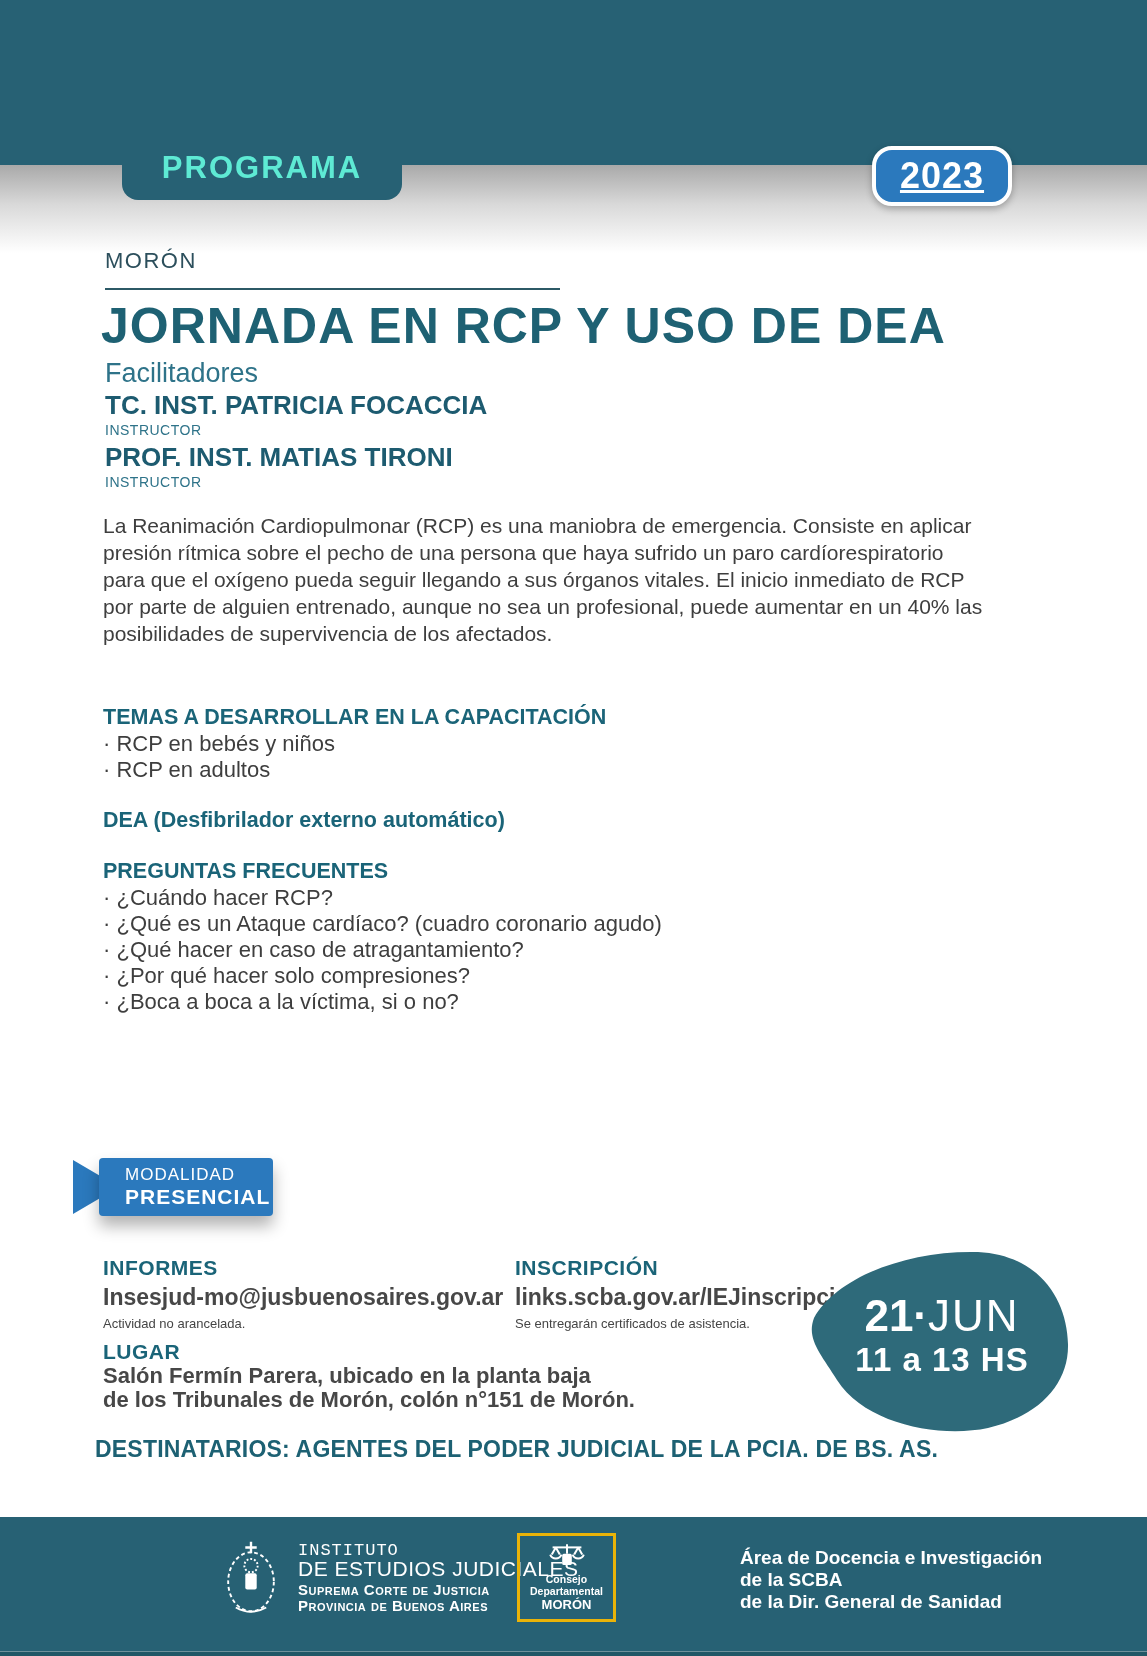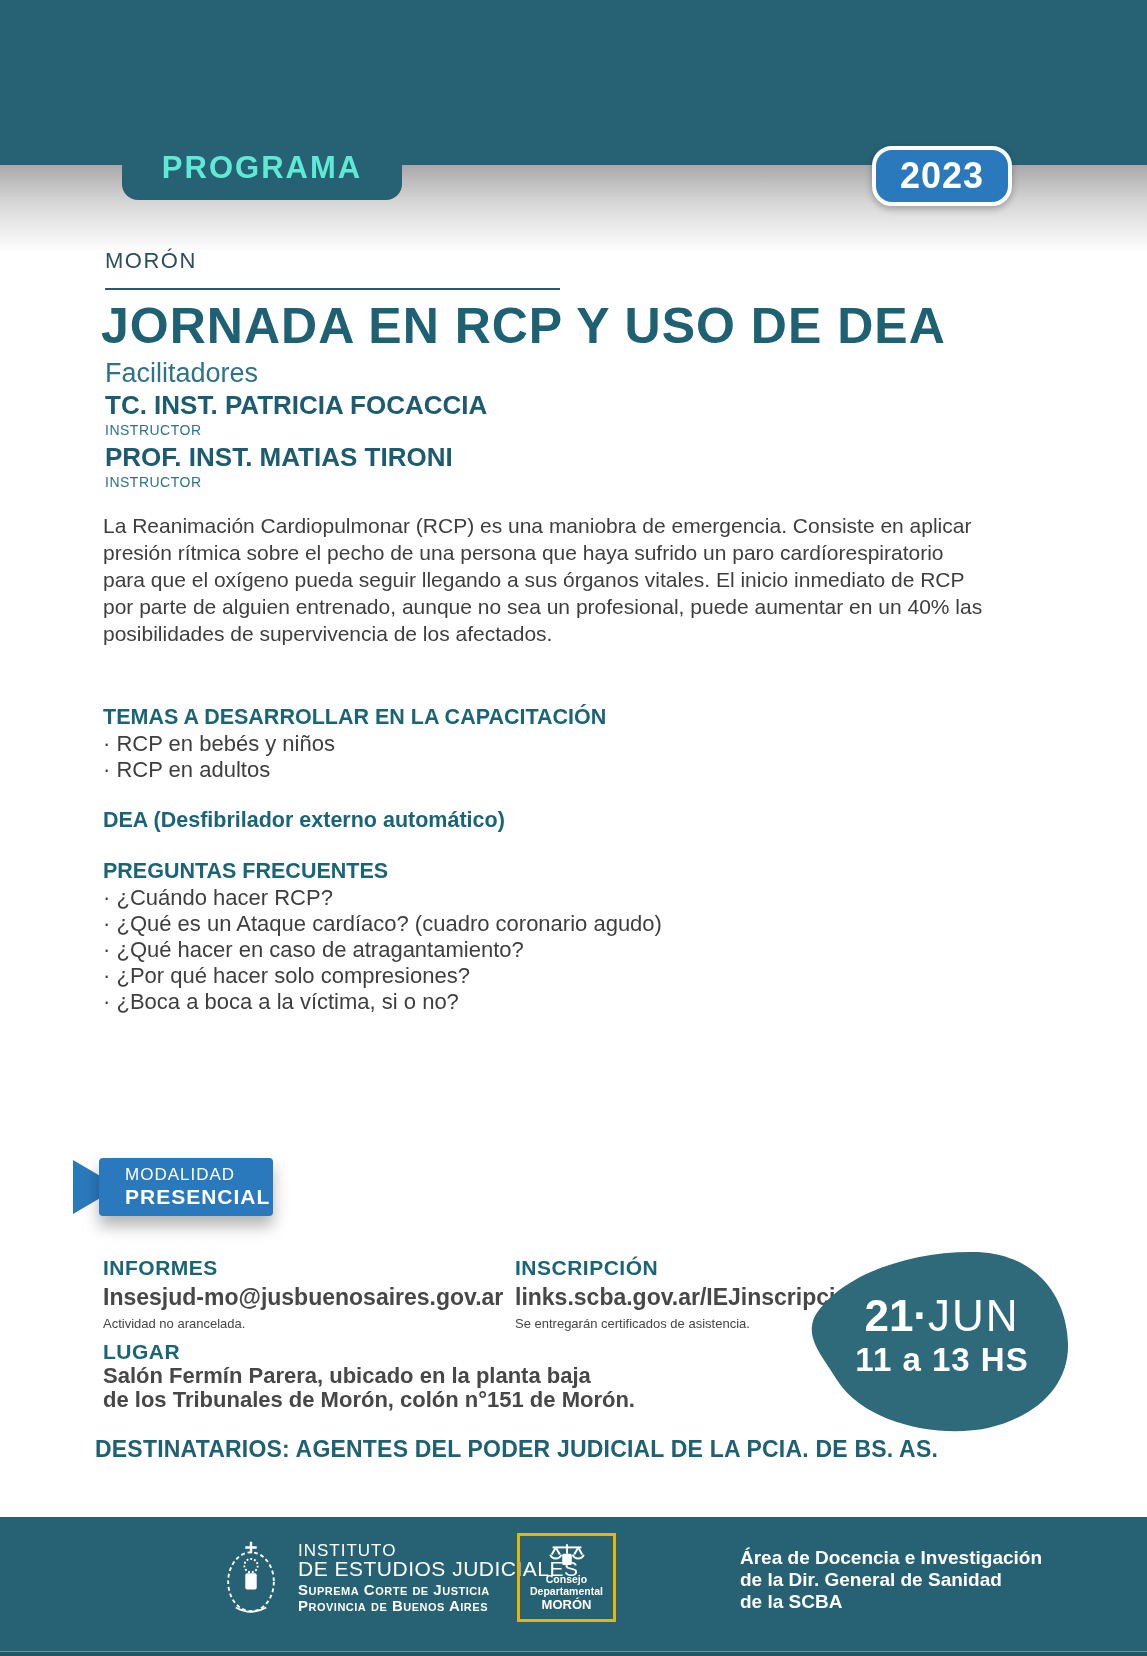--- a/index.html
+++ b/index.html
@@ -16,21 +16,21 @@
     position:absolute; left:122px; top:120px; width:280px; height:80px;
     background:#276174; border-radius:0 0 16px 16px;
     display:flex; align-items:flex-end; justify-content:center; padding-bottom:14px;
     color:#5eead4; font-size:31px; font-weight:bold; letter-spacing:2px;
   }
   .year-badge {
     position:absolute; left:872px; top:146px; width:140px; height:60px;
     background:#2b79bd; border:4px solid #ffffff; border-radius:20px;
     box-shadow:0 3px 7px rgba(0,0,0,.28);
     display:flex; align-items:center; justify-content:center;
-    color:#ffffff; font-size:36px; font-weight:bold; letter-spacing:1px;
+    color:#ffffff; font-size:36px; font-weight:bold; letter-spacing:1px;text-decoration:underline;
   }
   
   .moron { position:absolute; left:105px; top:248px; font-size:22px; letter-spacing:1.5px; color:#2c4f5c; }
   .moron-line { position:absolute; left:105px; top:288px; width:455px; height:2px; background:#2c5966; }
   .main-title { position:absolute; left:101px; top:297px; font-size:50px; font-weight:bold;
     letter-spacing:1px; color:#1e6173; white-space:nowrap; }
   .facilitadores { position:absolute; left:105px; top:358px; font-size:27px; color:#2e7389; }
   .fac-name { position:absolute; left:105px; font-size:26px; font-weight:bold; color:#1d5b70; }
   .fac-role { position:absolute; left:105px; font-size:14px; letter-spacing:.5px; color:#2e7389; }
   .fac1-name { top:390px; } .fac1-role { top:422px; }
@@ -72,21 +72,21 @@
   .blob-line2 { font-size:33px; line-height:36px; font-weight:bold; letter-spacing:1px; margin-top:4px; }
   
   .destinatarios { position:absolute; left:95px; top:1436px; font-size:23px; font-weight:bold;
     color:#1d6173; letter-spacing:.2px; white-space:nowrap; }
   
   .footer { position:absolute; left:0; top:1517px; width:1147px; height:139px; background:#276174; }
   .footer-strip { position:absolute; left:0; bottom:0; width:100%; height:5px; background:#215766;
     border-top:1px solid rgba(255,255,255,.35); }
   .crest { position:absolute; left:222px; top:22px; width:58px; height:78px; }
   .inst-text { position:absolute; left:298px; top:26px; color:#ffffff; }
-  .inst-l1 { font-size:17px; letter-spacing:1px; line-height:16px; }
+  .inst-l1 { font-size:17px; letter-spacing:1px; line-height:16px;font-family:Liberation Mono, monospace; }
   .inst-l2 { font-size:21px; letter-spacing:.5px; line-height:17px; margin-top:1px; }
   .inst-l3, .inst-l4 { font-size:15px; font-weight:bold; font-variant:small-caps; letter-spacing:.5px; line-height:16px; }
   .inst-l3 { margin-top:5px; }
   .consejo-box { position:absolute; left:517px; top:16px; width:99px; height:89px;
     border:3px solid #eab308; display:flex; flex-direction:column; align-items:center; padding-top:5px; }
   .consejo-box svg { width:42px; height:32px; }
   .consejo-l { color:#fff; font-size:10.5px; font-weight:bold; line-height:12px; }
   .consejo-l.big { font-size:13px; line-height:15px; }
   .area-text { position:absolute; left:740px; top:30px; width:350px; text-align:left;
     color:#ffffff; font-size:19px; font-weight:bold; line-height:22px; }
@@ -202,19 +202,19 @@
           <path d="M24 4 V16"></path>
         </g>
         <rect x="18" y="16" width="12" height="14" rx="2" fill="#ffffff"></rect>
       </svg>
       <div class="consejo-l">Consejo</div>
       <div class="consejo-l">Departamental</div>
       <div class="consejo-l big">MORÓN</div>
     </div>
     <div class="area-text">
       <div>Área de Docencia e Investigación</div>
+      <div>de la SCBA</div>
       <div>de la Dir. General de Sanidad</div>
-      <div>de la SCBA</div>
     </div>
     <div class="footer-strip"></div>
   </div>
 
 </div>
 
 </body></html>

